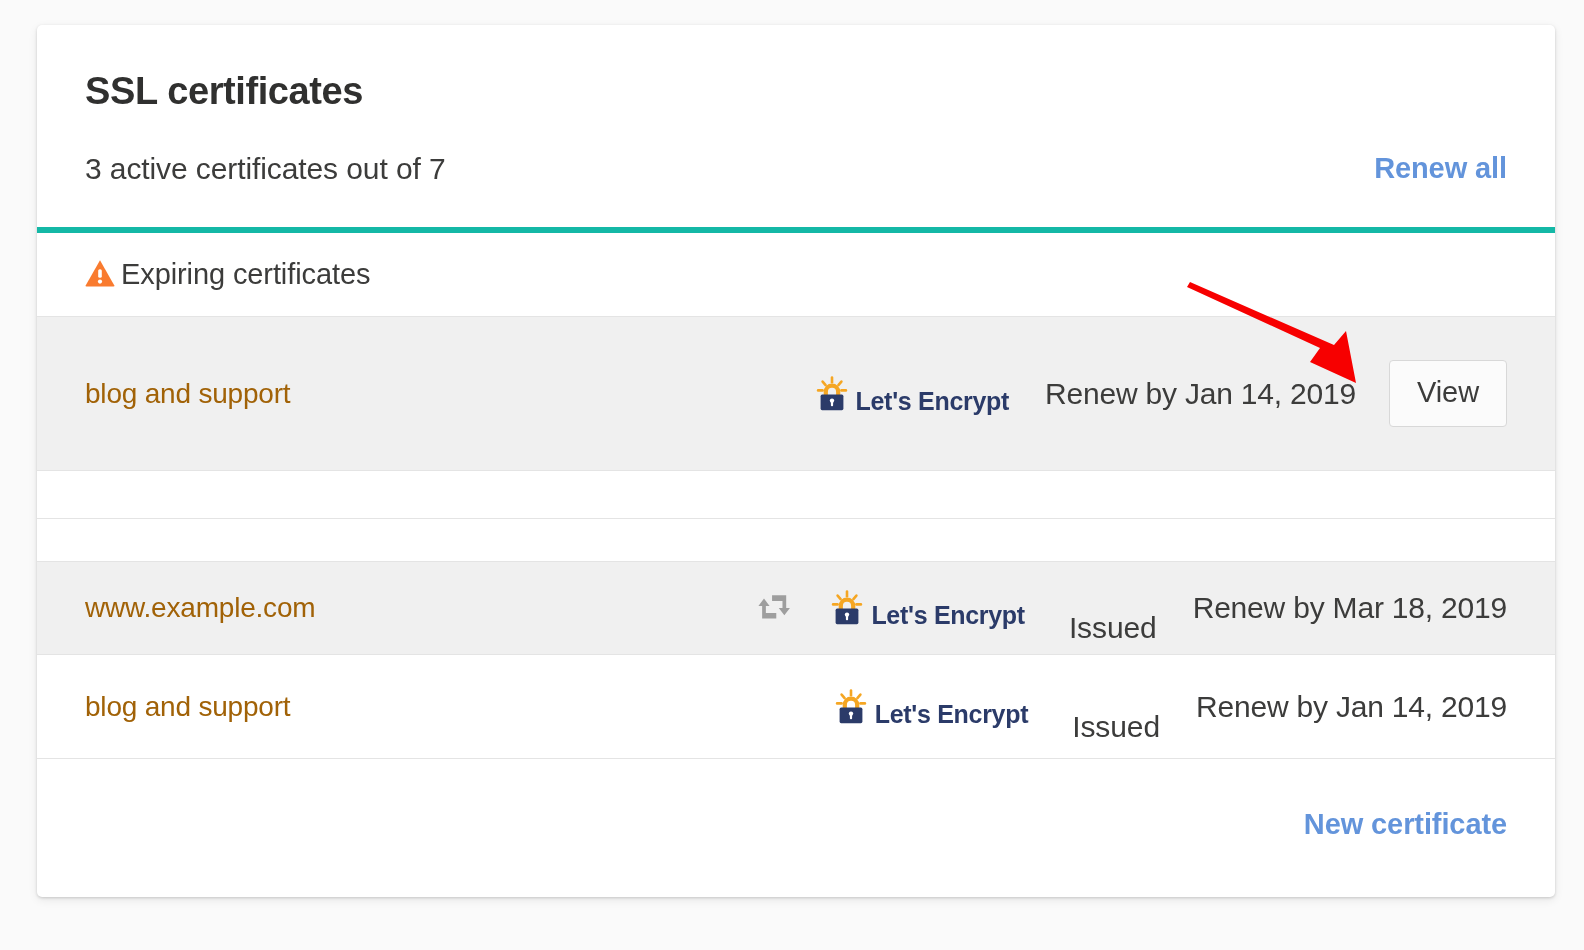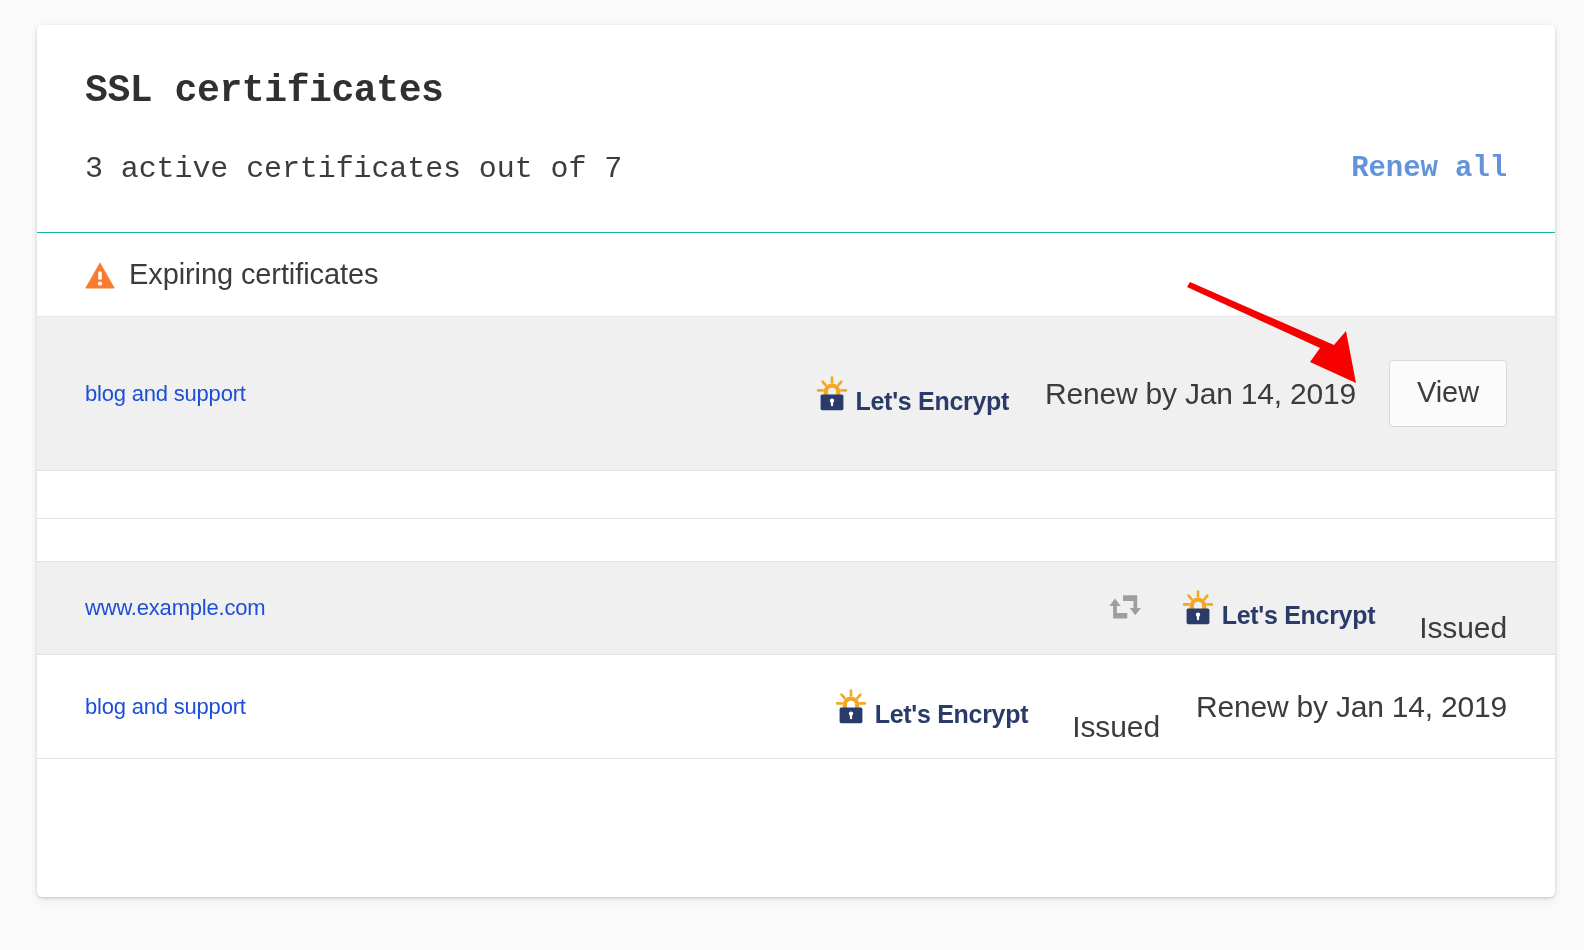--- a/index.html
+++ b/index.html
@@ -29,22 +29,21 @@
     box-sizing: border-box;
     overflow: hidden;
   }
 
   
   .card-header {
     position: relative;
     height: 208px;
     box-sizing: border-box;
     padding: 0 48px;
-    border-bottom: 1px solid #14b8a6;
-    font-family: Liberation Mono, monospace;
+    border-bottom: 6px solid #14b8a6;
   }
   .card-title {
     position: absolute;
     left: 48px;
     top: 47px;
     font-size: 38px;
     font-weight: bold;
     color: #30302f;
     letter-spacing: -0.4px;
     line-height: 1;
@@ -90,38 +89,38 @@
   .row-cert-b { height: 104px; }
   .row-footer {
     height: 131px;
     border-bottom: none;
     justify-content: flex-end;
   }
 
   
   .warn-wrap {
     display: flex;
-    align-items: center;
-    gap: 14px;
+    align-items: flex-start;
+    gap: 6px;
   }
   .warn-icon {
     width: 30px;
     height: 30px;
     display: block;
   }
   .expiring-label {
     font-size: 29px;
     color: #3c3c3b;
     letter-spacing: -0.1px;
   }
 
   
   .domain-link {
-    font-size: 22px;
-    color: #1d4ed8;
+    font-size: 28px;
+    color: #a16207;
     cursor: pointer;
     letter-spacing: -0.2px;
     white-space: nowrap;
   }
 
   .spacer { flex: 1 1 auto; }
 
   
   .right-cluster {
     display: flex;
@@ -268,20 +267,21 @@
             <line x1="30.9" y1="14.4" x2="26.4" y2="14.4"></line>
           </g>
           <path d="M10.8 19.5 v-3.6 a6.2 6.2 0 0 1 12.4 0 v3.6" fill="none" stroke="#f5a623" stroke-width="4.2"></path>
           <rect x="5.6" y="18.6" width="22.8" height="15.6" rx="1.6" fill="#2b3b69"></rect>
           <circle cx="17" cy="24.6" r="2.2" fill="#ffffff"></circle>
           <rect x="15.9" y="25.4" width="2.2" height="4.8" rx="1" fill="#ffffff"></rect>
         </svg>
         <span class="le-word">Let's Encrypt</span>
       </span>
       <span class="status-text" style="margin-left:44px;">Issued</span>
+      <span class="renew-date" style="margin-left:36px;">Renew by Mar 18, 2019</span>
     </div>
   </div>
 
   <div class="row row-cert-b plain">
     <span class="domain-link">blog and support</span>
     <span class="spacer"></span>
     <div class="right-cluster">
       <span class="le-logo">
         <svg class="le-mark" viewBox="0 0 34 36" width="34" height="36" aria-hidden="true">
           <g stroke="#f5a623" stroke-width="2.6" stroke-linecap="round">
@@ -296,20 +296,23 @@
           <circle cx="17" cy="24.6" r="2.2" fill="#ffffff"></circle>
           <rect x="15.9" y="25.4" width="2.2" height="4.8" rx="1" fill="#ffffff"></rect>
         </svg>
         <span class="le-word">Let's Encrypt</span>
       </span>
       <span class="status-text" style="margin-left:44px;">Issued</span>
       <span class="renew-date" style="margin-left:36px;">Renew by Jan 14, 2019</span>
     </div>
   </div>
 
+  <div class="row row-footer plain">
+    <span class="new-cert-link">New certificate</span>
+  </div>
 
 </div>
 
 <div class="annotation-arrow">
   <svg viewBox="0 0 230 140" width="230" height="140" aria-hidden="true">
     <path d="M27 22
              L160 83
              L150 97
              L196 118
              L186 66

